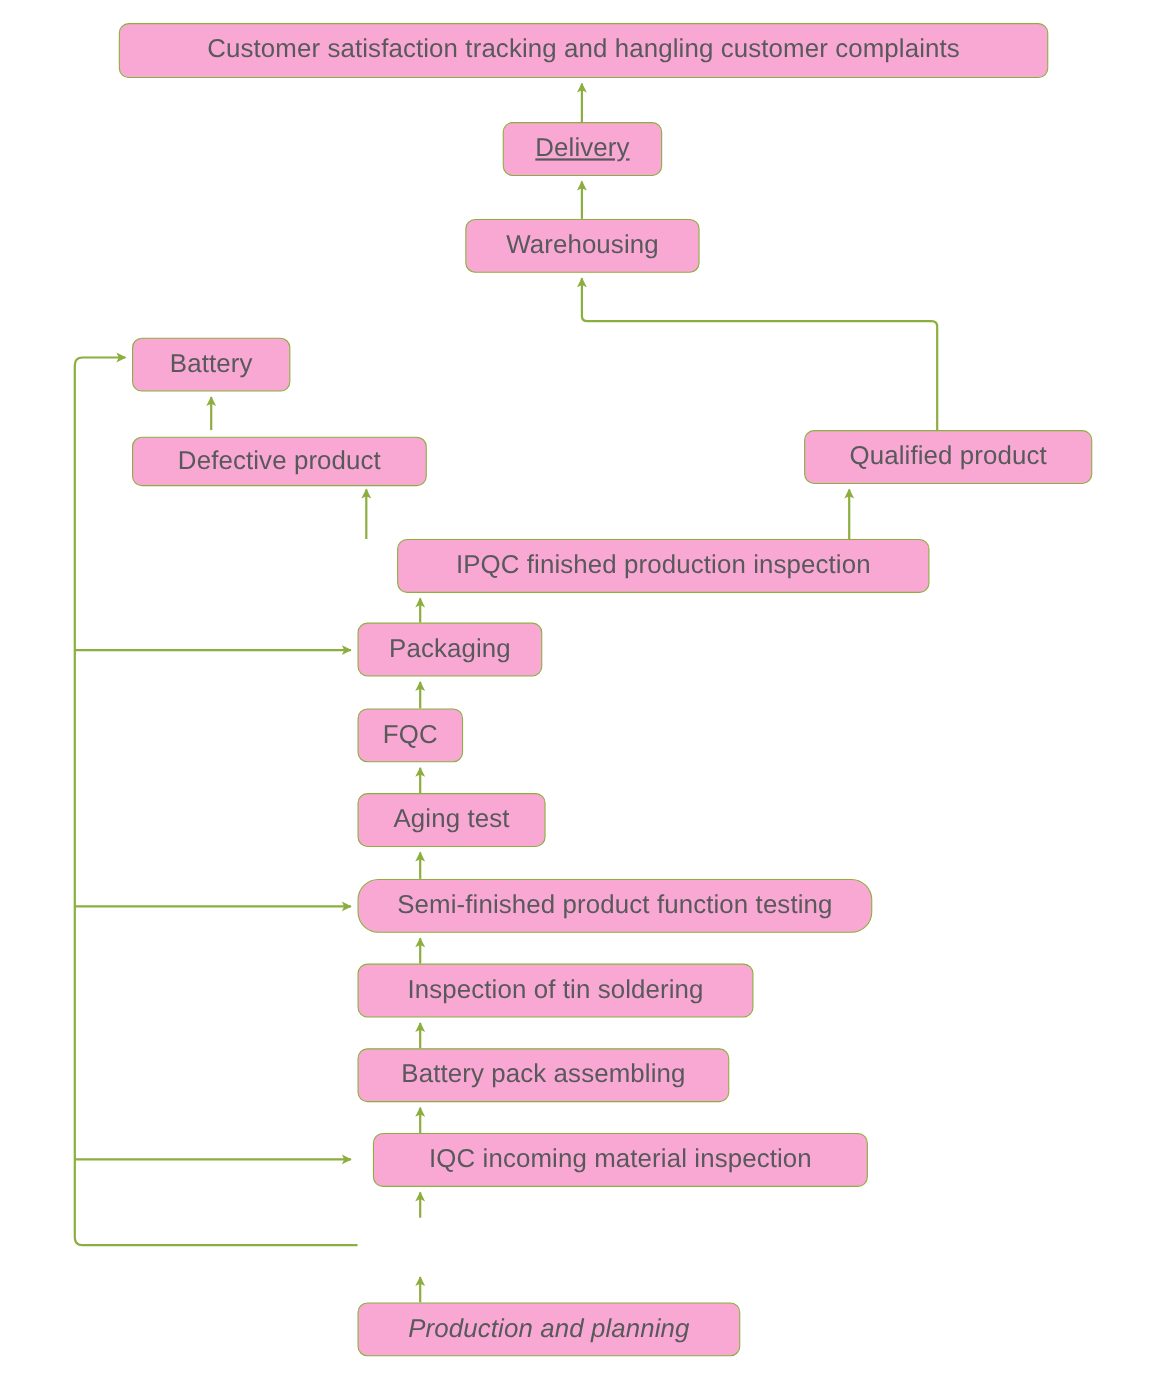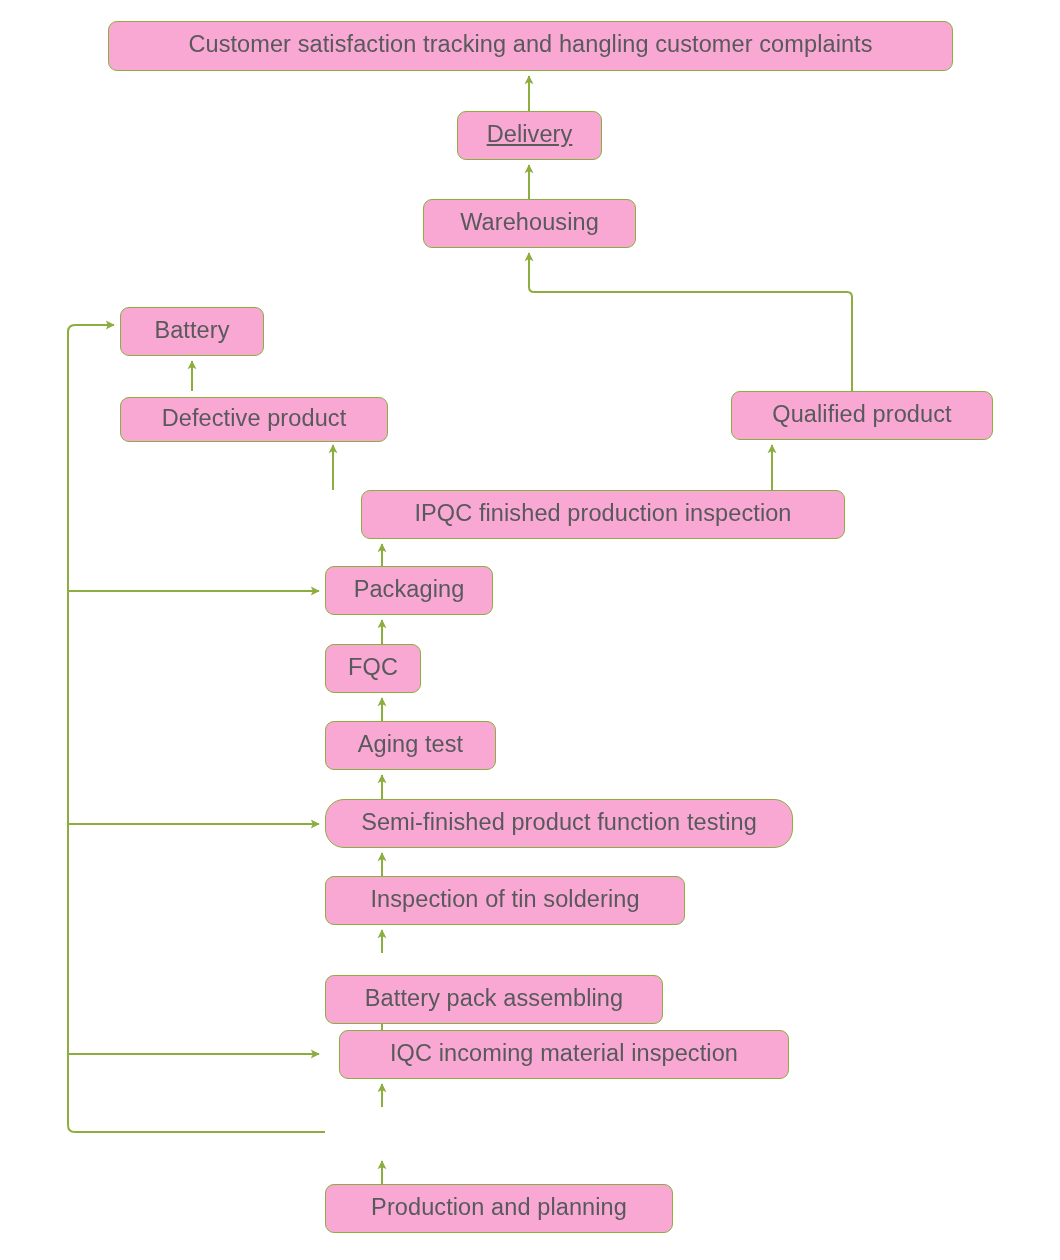--- a/index.html
+++ b/index.html
@@ -107,20 +107,20 @@
   <div class="node" style="left:325px; top:566px; width:168px; height:49px;">Packaging</div>
 
   <div class="node" style="left:325px; top:644px; width:96px; height:49px;">FQC</div>
 
   <div class="node" style="left:325px; top:721px; width:171px; height:49px;">Aging test</div>
 
   <div class="node" style="left:325px; top:799px; width:468px; height:49px;border-radius:19px;">Semi-finished product function testing</div>
 
   <div class="node" style="left:325px; top:876px; width:360px; height:49px;">Inspection of tin soldering</div>
 
-  <div class="node" style="left:325px; top:953px; width:338px; height:49px;margin-top:22px;">Battery pack assembling</div>
+  <div class="node" style="left:325px; top:953px; width:338px; height:49px;">Battery pack assembling</div>
 
   <div class="node" style="left:339px; top:1030px; width:450px; height:49px;">IQC incoming material inspection</div>
 
 
-  <div class="node" style="left:325px; top:1184px; width:348px; height:49px;">Production and planning</div>
+  <div class="node" style="left:325px; top:1184px; width:348px; height:49px;font-style:italic;">Production and planning</div>
 
 </div>
 
 </body></html>

